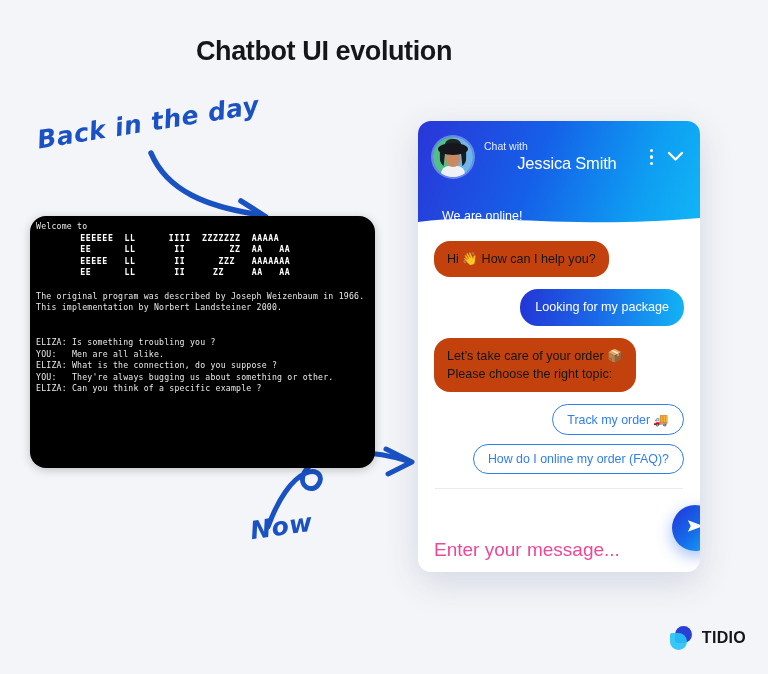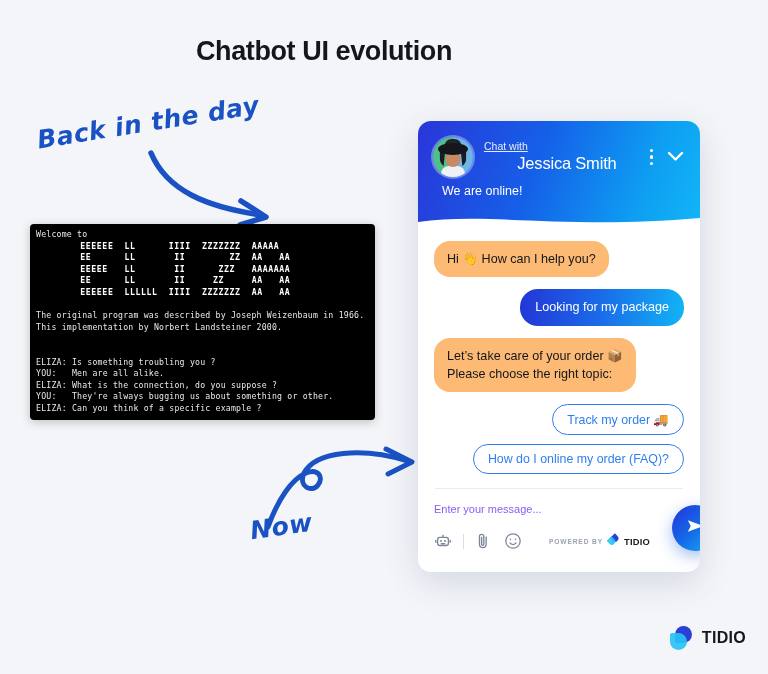--- a/index.html
+++ b/index.html
@@ -37,24 +37,24 @@
     font-size:25px;
     transform:rotate(-8deg);
     letter-spacing:0.5px;
   }
   .arrow-svg{position:absolute;pointer-events:none;}
   .arrow-back{left:145px;top:145px;}
   .arrow-now{left:258px;top:443px;}
 
   
   .terminal{
-    position:absolute;left:30px;top:224px;
-    width:345px;height:196px;
+    position:absolute;left:30px;top:216px;
+    width:345px;height:252px;
     background:#000;
-    border-radius:4px;
+    border-radius:16px;
     box-shadow:0 2px 10px rgba(0,0,0,.22);
     overflow:hidden;
     padding:5px 0 0 0;
     box-sizing:border-box;
   }
   .term-line{
     color:#e9e9e9;
     font-family:"DejaVu Sans Mono","Liberation Mono",monospace;
     font-size:8.2px;
     line-height:11.6px;
@@ -107,55 +107,55 @@
   .av-hair{
     position:absolute;left:50%;top:12px;transform:translateX(-50%);
     width:27px;height:20px;border-radius:0 0 12px 12px;
     background:#1b1c21;clip-path:polygon(0 0,22% 0,14% 100%,0 100%,100% 100%,86% 100%,78% 0,100% 0,100% 100%,0 100%);
   }
   .av-body{
     position:absolute;left:50%;bottom:0;transform:translateX(-50%);
     width:24px;height:11px;border-radius:8px 8px 0 0;background:#eef1f5;
   }
   .hd-txt{margin-left:11px;flex:1;line-height:1.12;}
-  .hd-small{color:#e3edfb;font-size:10.5px;text-decoration:underline;}
+  .hd-small{color:#e3edfb;font-size:10.5px;}
   .hd-name{color:#fff;font-size:16.5px;font-weight:500;margin-top:1px;letter-spacing:-0.2px;text-align:center;}
   .hd-icons{display:flex;align-items:center;gap:14px;padding-right:2px;}
   .dots{display:flex;flex-direction:column;gap:3px;}
   .dots i{width:3.2px;height:3.2px;border-radius:50%;background:#fff;display:block;}
   .online{
-    position:absolute;left:24px;top:63px;
+    position:absolute;left:24px;top:88px;
     color:#fff;font-size:12.5px;
   }
 
   
   .wg-body{padding:12px 16px 0 16px;position:relative;}
   .msg-row{display:flex;margin-bottom:12px;}
   .msg-row.right{justify-content:flex-end;}
   .bub{
     font-size:12.6px;line-height:1.45;
     padding:9px 13px;border-radius:16px;
     max-width:200px;
   }
-  .bub-in{background:#fdba74;color:#14161a;border-radius:16px;}
+  .bub-in{background:#c2410c;color:#14161a;border-radius:16px;}
   .bub-out{
     background:linear-gradient(95deg,#2336d6 0%,#1a6ae8 48%,#12b4f5 100%);
     color:#fff;border-radius:18px;padding:9px 15px;
   }
   .qr-row{display:flex;justify-content:flex-end;margin-bottom:9px;}
   .qr{
     border:1.4px solid #2f7ef0;color:#2f7ef0;background:#fff;
     border-radius:18px;padding:7px 14px;font-size:12.4px;
     white-space:nowrap;
   }
   .divider{height:1px;background:#e9ebef;margin:14px 1px 0 1px;}
 
   
   .wg-input{padding:14px 16px 0 16px;}
-  .ph{color:#8b5cf6;font-size:11px;}
+  .ph{color:#ec4899;font-size:19px;margin-top:36px;}
   .tools{display:flex;align-items:center;margin-top:17px;}
   .tool{color:#7d8699;display:flex;align-items:center;}
   .tsep{width:1px;height:15px;background:#d9dde5;margin:0 11px;}
   .powered{
     margin-left:auto;display:flex;align-items:center;gap:4px;
     padding-right:34px;
   }
   .pw-txt{font-size:6.6px;letter-spacing:.9px;color:#9aa1b0;font-weight:bold;}
   .pw-tidio{font-size:9.4px;font-weight:bold;color:#1b1d24;letter-spacing:.2px;}
   .send{
@@ -201,21 +201,20 @@
   <path d="M128 6 L154 19 L130 31" stroke="#1a52c4" stroke-width="5" fill="none" stroke-linecap="round" stroke-linejoin="round"></path>
 </svg>
 
 <div class="terminal">
   <div id="term-lines">
       <div class="term-line">Welcome to</div>
       <div class="term-line term-art">        EEEEEE  LL      IIII  ZZZZZZZ  AAAAA</div>
       <div class="term-line term-art">        EE      LL       II        ZZ  AA   AA</div>
       <div class="term-line term-art">        EEEEE   LL       II      ZZZ   AAAAAAA</div>
       <div class="term-line term-art">        EE      LL       II     ZZ     AA   AA</div>
-      <div class="term-line term-art">        EEEEEE  LLLLLL  IIII  ZZZZZZZ  AA   AA</div>
       <div class="term-line term-blank"></div>
       <div class="term-line">The original program was described by Joseph Weizenbaum in 1966.</div>
       <div class="term-line">This implementation by Norbert Landsteiner 2000.</div>
       <div class="term-line term-blank"></div>
       <div class="term-line term-blank"></div>
       <div class="term-line">ELIZA: Is something troubling you ?</div>
       <div class="term-line">YOU:   Men are all alike.</div>
       <div class="term-line">ELIZA: What is the connection, do you suppose ?</div>
       <div class="term-line">YOU:   They're always bugging us about something or other.</div>
       <div class="term-line">ELIZA: Can you think of a specific example ?</div>

